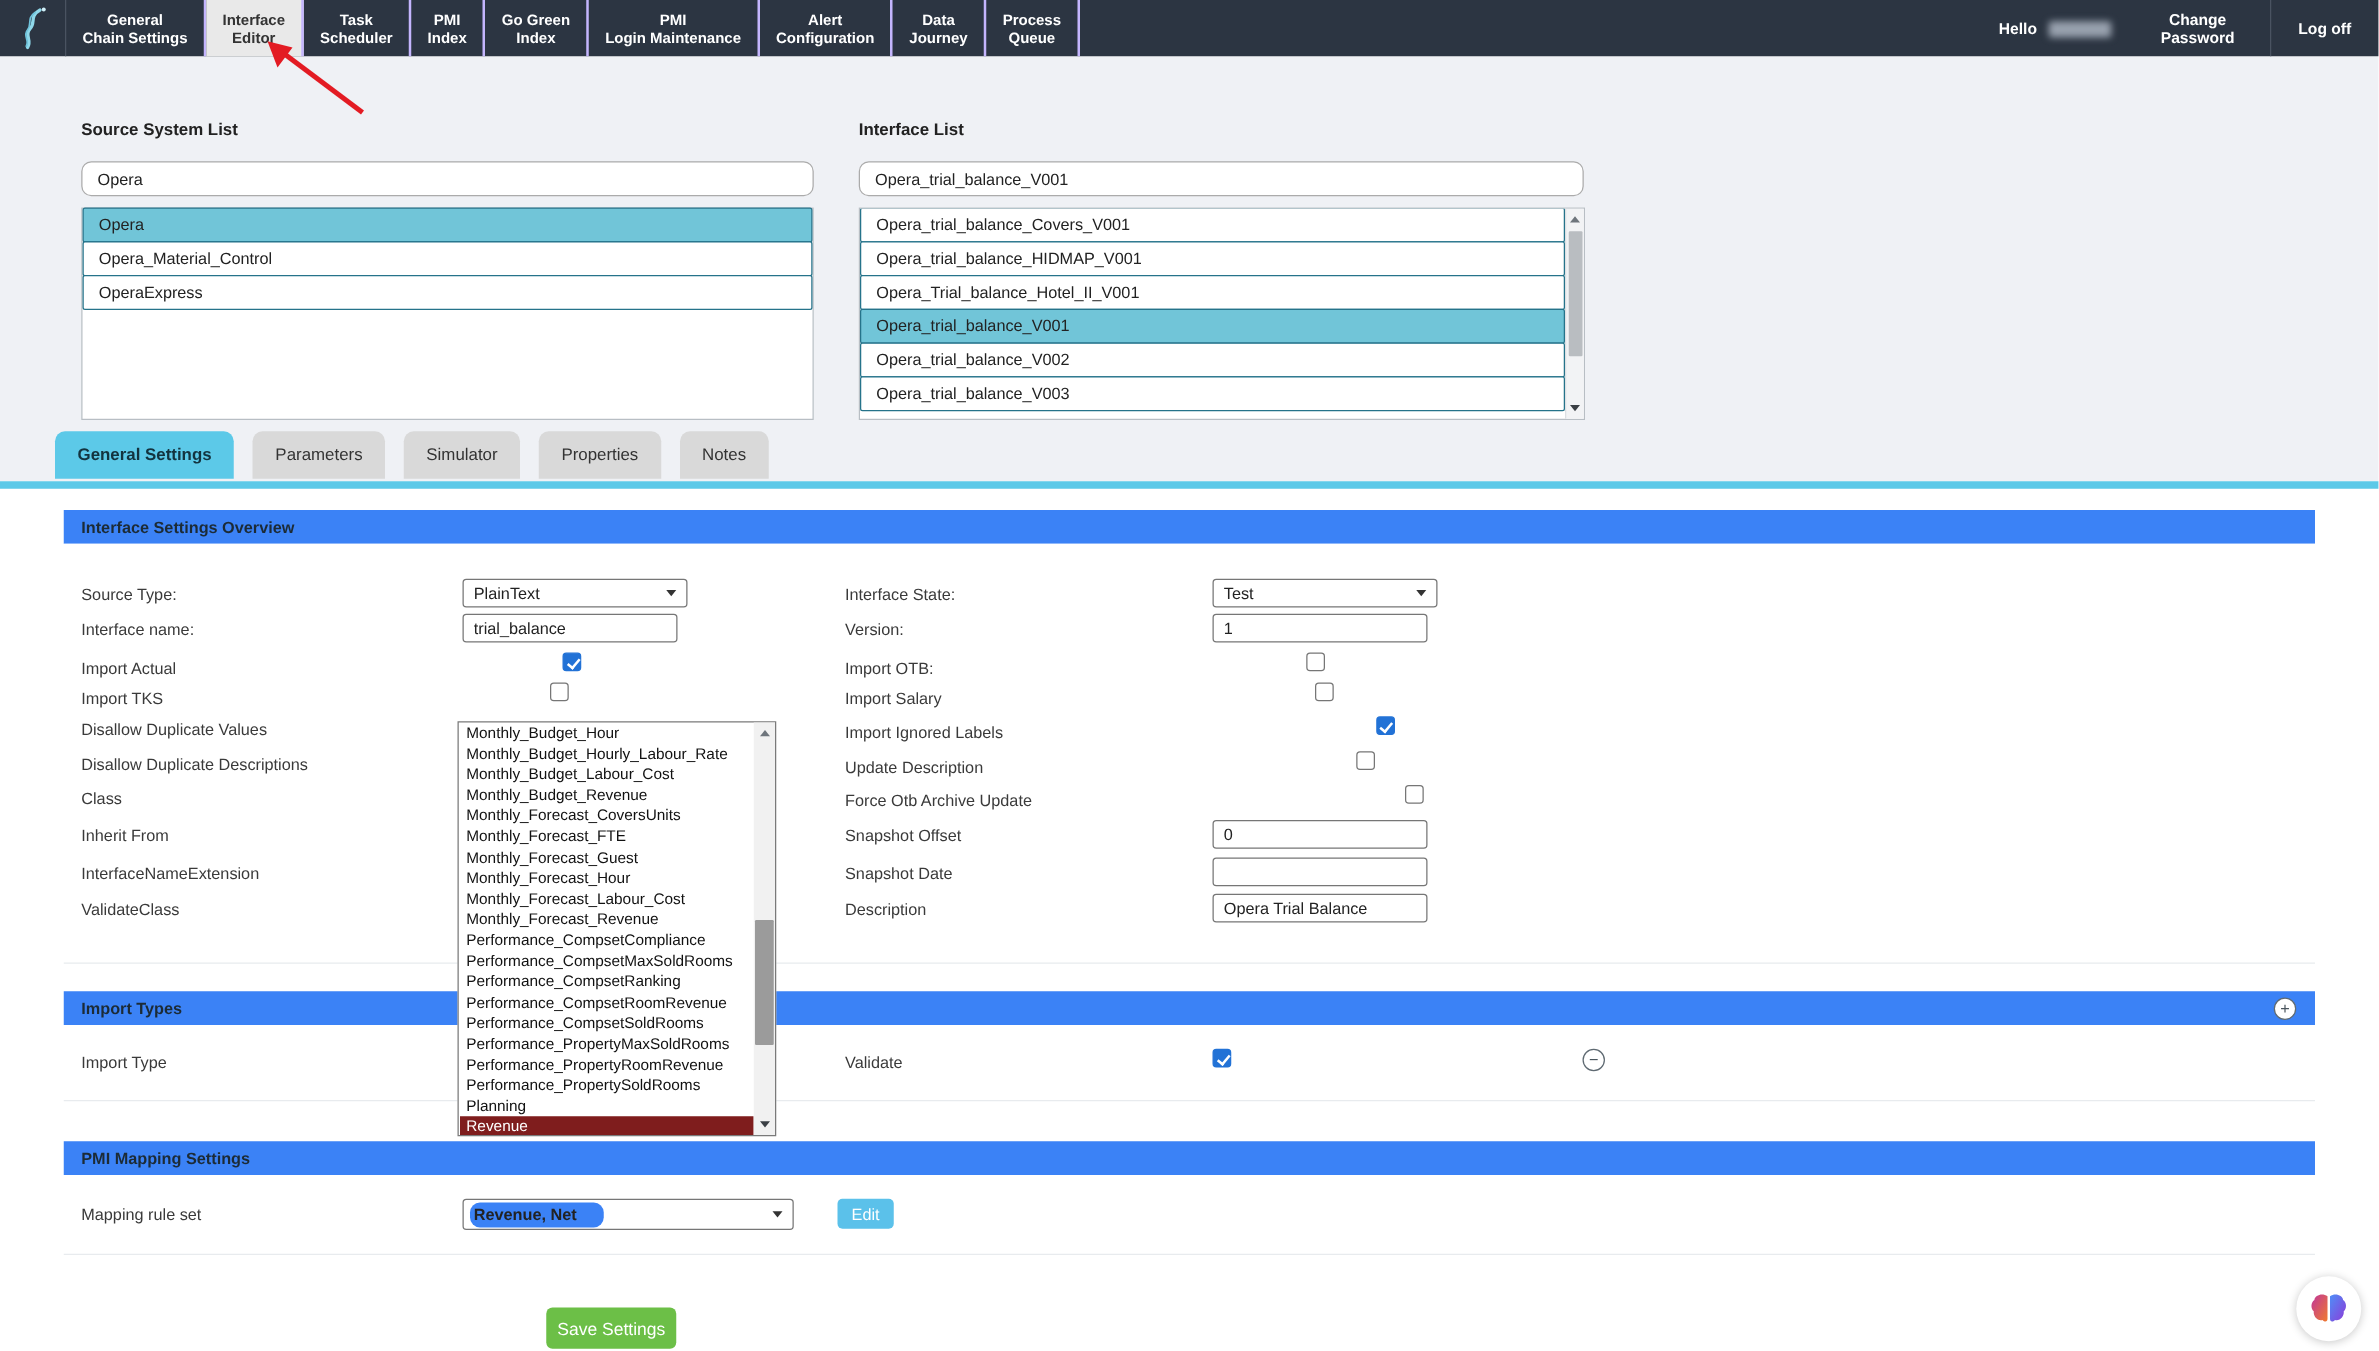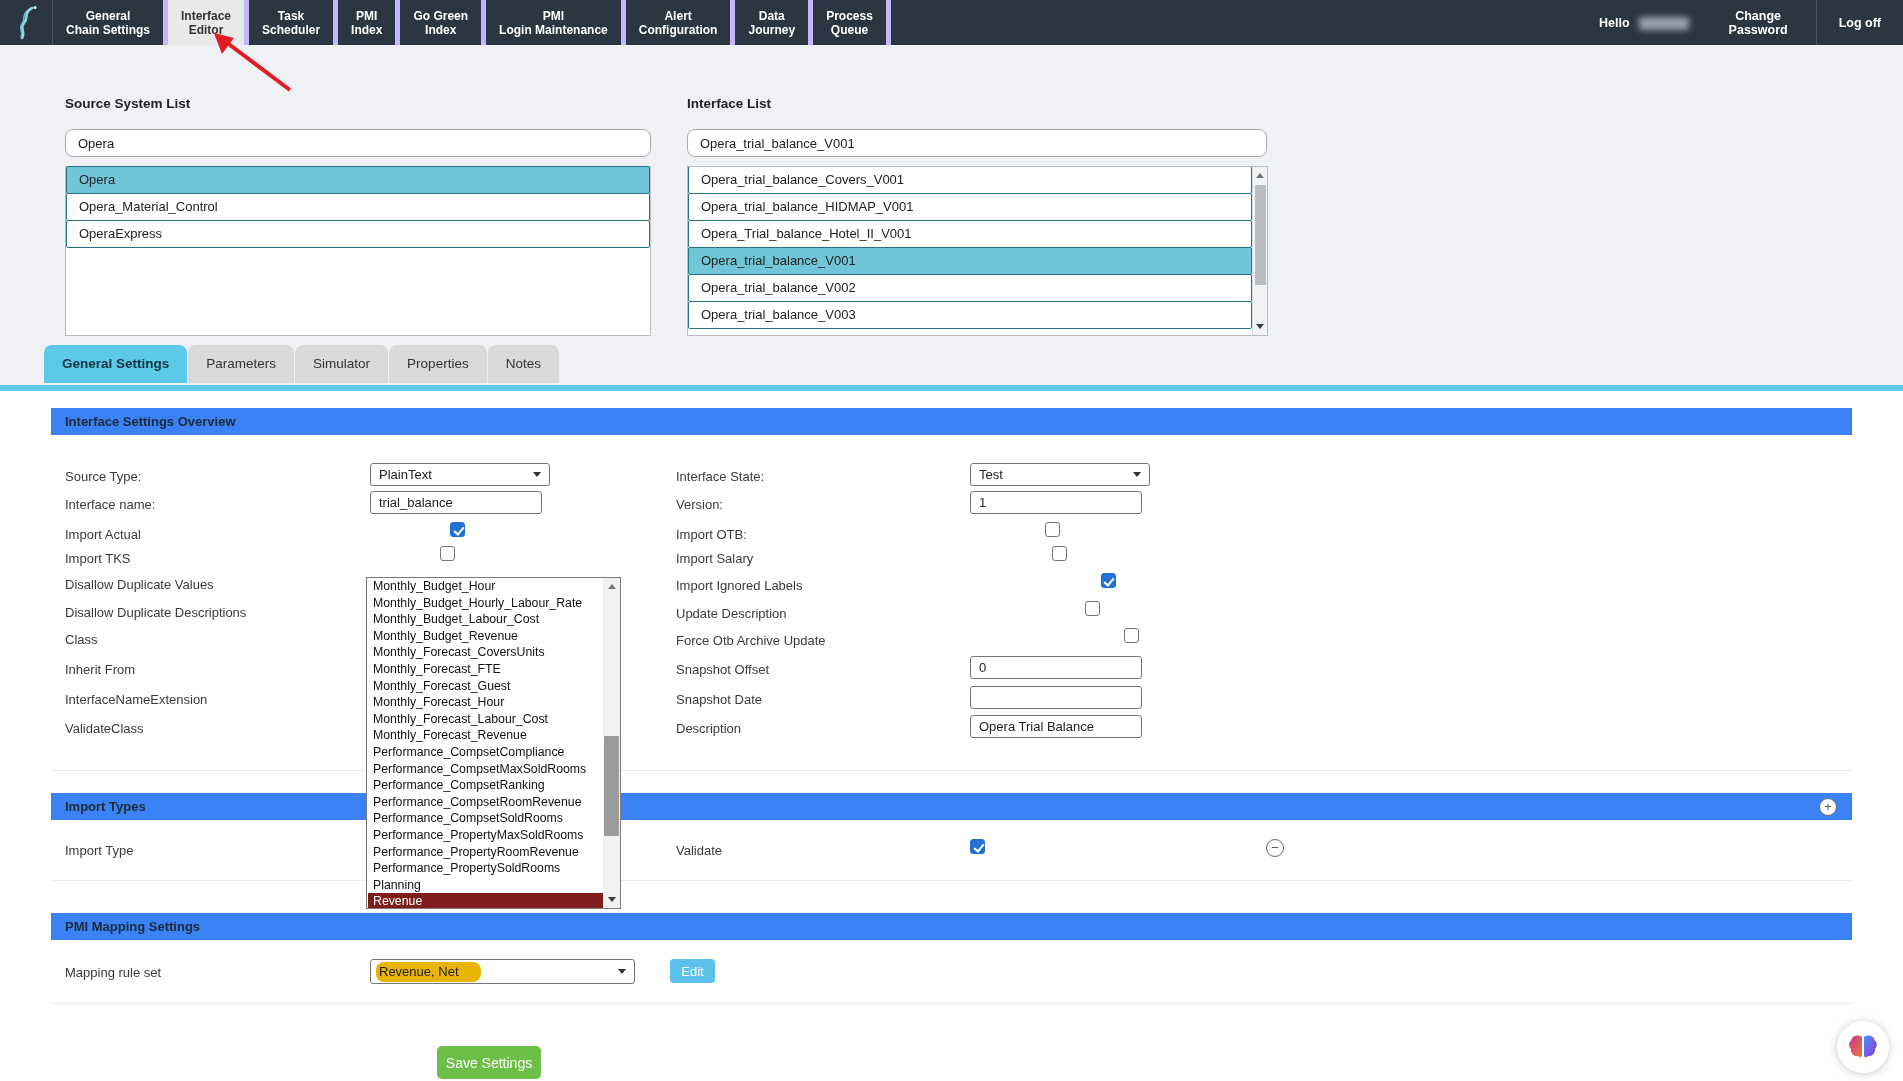--- a/index.html
+++ b/index.html
@@ -5,21 +5,21 @@
   * { margin:0; padding:0; box-sizing:border-box; }
   html,body { font-family:"Liberation Sans", sans-serif; background:#fff; }
   #page { position:relative; width:1903px; height:1081px; background:#fff; overflow:hidden; }
 
   
   .top-region { position:absolute; left:0; top:45px; width:1903px; height:340px; background:#eff1f5; }
 
   
   .navbar { position:absolute; left:0; top:0; width:1903px; height:45px; background:#2c3542; display:flex; align-items:stretch; z-index:10; }
   .nav-logo { width:53px; display:flex; align-items:center; justify-content:center; border-right:1px solid #4a5361; }
-  .ntab { display:flex; align-items:center; justify-content:center; text-align:center; color:#fff; font-size:12px; font-weight:600; line-height:14px; padding:0 13px; border-right:5px solid #c4b5fd; white-space:pre-line; cursor:pointer; }
+  .ntab { display:flex; align-items:center; justify-content:center; text-align:center; color:#fff; font-size:12px; font-weight:600; line-height:14px; padding:0 13px; border-right:2px solid #c4b5fd; white-space:pre-line; cursor:pointer; }
   .ntab.active { background:#e9e9e9; color:#333; }
   .nav-spacer { flex:1; }
   .nav-right { display:flex; align-items:center; color:#fff; font-size:12.5px; font-weight:600; }
   .greeting { display:flex; align-items:flex-end; margin-right:40px;padding-left:48px; }
   .blur-name { display:inline-block; width:50px; height:13px; margin-left:9px; background:#98a1ae; border-radius:2px; filter:blur(3px); }
   .chg-pwd { text-align:center; white-space:pre-line; line-height:14px; margin-right:28px; cursor:pointer; }
   .logoff { border-left:1px solid #4a5361; align-self:stretch; display:flex; align-items:center; padding:0 22px; cursor:pointer; }
 
   .red-arrow { position:absolute; left:200px; top:28px; width:110px; height:75px; z-index:30; pointer-events:none; }
 
@@ -32,21 +32,21 @@
   .iface-rows { position:absolute; left:0; top:0; right:15px; bottom:0; overflow:hidden; }
   
   .sbar { position:absolute; top:0; right:0; bottom:0; width:15px; background:#f2f3f5; border-left:1px solid #dcdfe3; }
   .sb-up, .sb-dn { position:absolute; left:0; width:100%; height:15px; display:flex; align-items:center; justify-content:center; cursor:pointer; }
   .sb-up { top:1px; } .sb-dn { bottom:1px; }
   .tri-up { width:0; height:0; border-left:4px solid transparent; border-right:4px solid transparent; border-bottom:5px solid #6e757c; }
   .tri-dn { width:0; height:0; border-left:4px solid transparent; border-right:4px solid transparent; border-top:5px solid #3a3f44; }
   .sb-thumb { position:absolute; left:2px; width:11px; background:#b9bdc1; border-radius:1px; cursor:pointer; }
 
   
-  .stabs { position:absolute; left:44px; top:345px; display:flex; gap:1px; z-index:5; }
+  .stabs { position:absolute; left:44px; top:345px; display:flex; gap:15px; z-index:5; }
   .stab { background:#d9d9d9; color:#333; font-size:13.5px; padding:11px 18px 12px 18px; border-radius:8px 8px 0 0; cursor:pointer; }
   .stab.active { background:#5cc9e8; color:#13333f; font-weight:bold; }
   .cyan-divider { position:absolute; left:0; top:385px; width:1903px; height:6px; background:#5cc9e8; }
 
   
   .sec-header { position:absolute; left:51px; width:1801px; height:27px; background:#3b82f6; font-size:13px; font-weight:bold; color:#1c2b36; line-height:27px; padding-left:14px; }
   .sec-body { position:absolute; left:51px; width:1801px; background:#fff; border-bottom:1px solid #e8ebee; }
 
   .frow { position:absolute; height:24px; }
   .flabel { font-size:13px; color:#3a3a3a; line-height:16px; }
@@ -66,21 +66,21 @@
   .lb-opt { height:16.6px; line-height:16.5px; font-size:12.3px; color:#111; padding-left:5px; white-space:nowrap; cursor:pointer; }
   .lb-opt.selected { background:#7f1d1d; color:#fff; }
   .lb-sbar { position:absolute; top:0; right:0; bottom:0; width:17px; background:#f1f1f1; }
   .lb-sbar .sb-thumb { left:1px; width:15px; background:#9b9b9b; }
 
   .circle-icon { position:absolute; width:18px; height:18px; border:1px solid #5f6a72; border-radius:50%; color:#4a555d; font-size:13px; line-height:16px; text-align:center; cursor:pointer; background:#fff; }
 
   
   .map-sel { position:absolute; left:370px; top:959px; width:265px; height:25px; display:flex; align-items:center; border:1px solid #767676; border-radius:3px; background:#fff; font-size:13px; color:#222; padding:0 8px; cursor:pointer; }
   .map-sel .chev { margin-left:auto; width:0; height:0; border-left:4.5px solid transparent; border-right:4.5px solid transparent; border-top:5.5px solid #333; }
-  .hl { background:#eab308; border-radius:8px; padding:2px 22px 3px 3px; margin-left:-3px; }
+  .hl { background:#3b82f6; border-radius:8px; padding:2px 22px 3px 3px; margin-left:-3px;font-weight:bold; }
   .edit-btn { position:absolute; left:670px; top:959px; width:45px; height:24px; background:#5bc1ea; border:none; border-radius:4px; color:#fff; font-size:13px; cursor:pointer; font-family:Liberation Sans, sans-serif; }
 
   .save-btn { position:absolute; left:437px; top:1046px; width:104px; height:33px; background:#6cbf47; border:none; border-radius:5px; color:#fff; font-size:14px; cursor:pointer; font-family:"Liberation Sans",sans-serif; }
 
   .brain-btn { position:absolute; left:1837px; top:1021px; width:52px; height:52px; border-radius:50%; background:#fff; box-shadow:0 1px 8px rgba(0,0,0,.22); display:flex; align-items:center; justify-content:center; cursor:pointer; }
 
   
   .fr1{top:467px}.fr2{top:495px}.fr3{top:524px}.fr4{top:548px}.fr5{top:575px}
   .fr6{top:603px}.fr7{top:630px}.fr8{top:660px}.fr9{top:690px}.fr10{top:719px}
   .colL{left:65px;width:600px}.colR{left:676px;width:600px}

